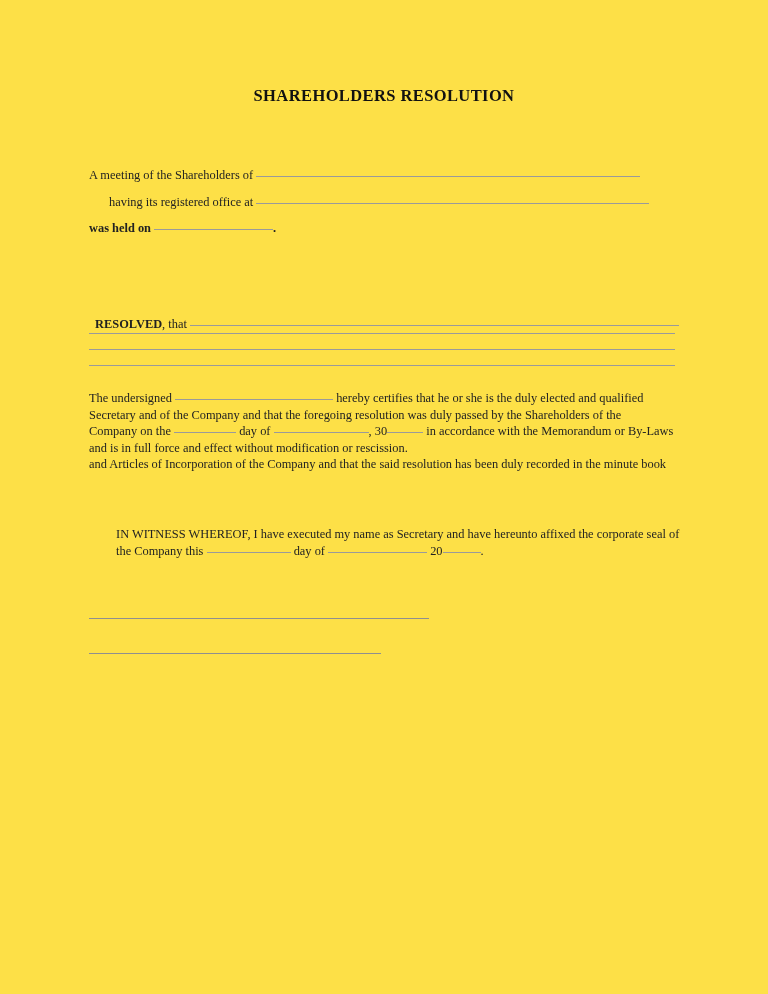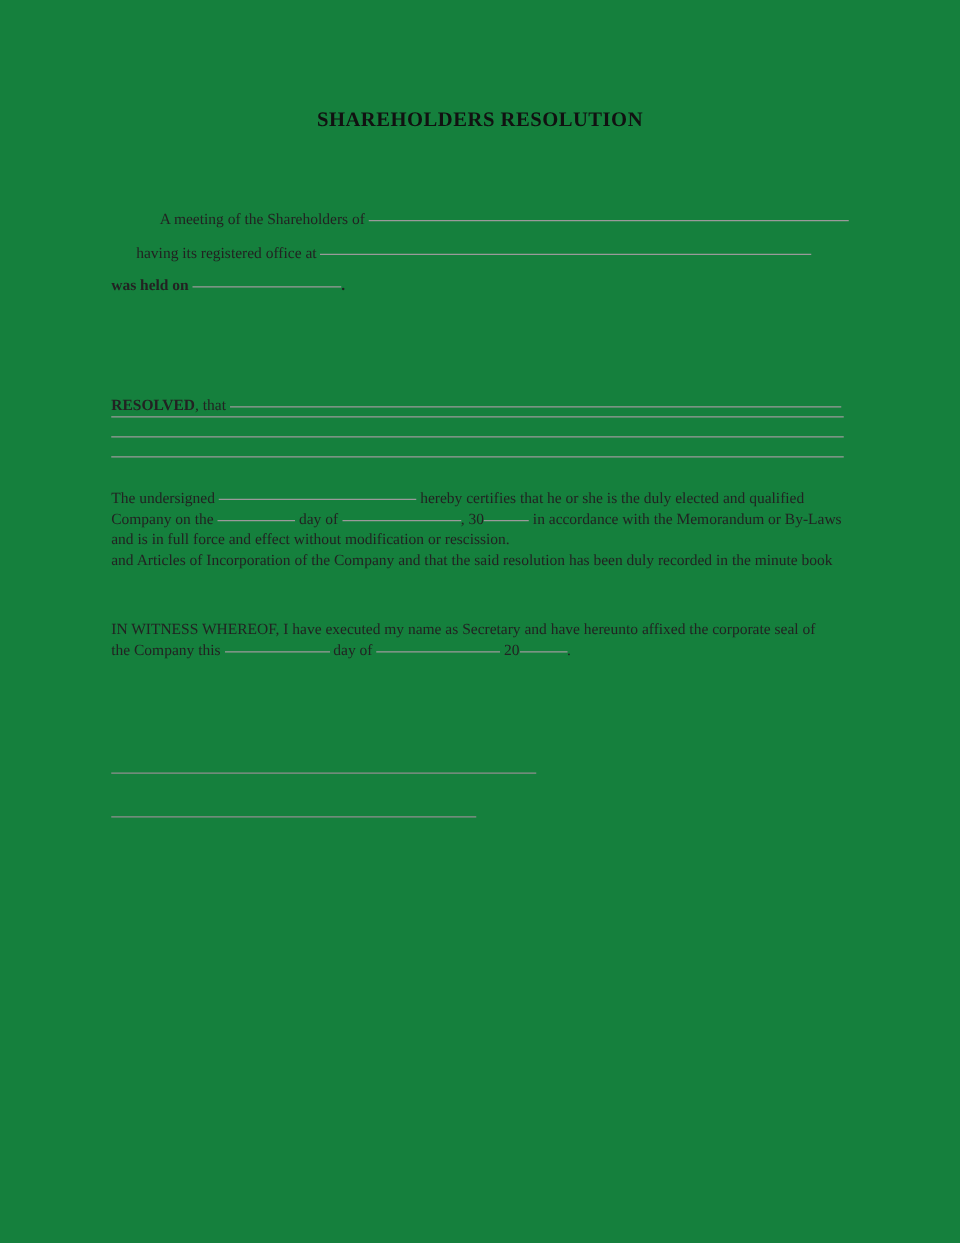--- a/index.html
+++ b/index.html
@@ -14,21 +14,21 @@
     color: #1a1a1a;
     position: relative;
     overflow: hidden;
   }
   .page {
     position: absolute;
     left: 0;
     top: 0;
     width: 768px;
     height: 994px;
-    background: #15803d;
+    background: #fde047;
   }
   .doc-title {
     position: absolute;
     left: 0;
     top: 86px;
     width: 768px;
     text-align: center;
     font-family: "Liberation Serif", serif;
     font-weight: bold;
     font-size: 16.5px;
@@ -60,28 +60,28 @@
   }
   .fill-rule {
     display: block;
     border-bottom: 1px solid #9a9a9a;
     height: 0;
   }
   .bold {
     font-weight: bold;
   }
   
-  #meeting-line   { top: 168px; text-align: right; }
+  #meeting-line   { top: 168px; }
   #office-line    { top: 195px; margin-left: 20px; }
   #held-line      { top: 221px; font-weight: bold; }
   #quorum-line    { top: 272px; }
-  #resolved-line  { top: 317px; }
+  #resolved-line  { top: 317px; text-align: right; }
   #resolved-rules { top: 333px; }
   #certify-para   { top: 390px; }
-  #witness-para   { top: 495px; }
+  #witness-para   { top: 526px; margin-left: 27px; }
   #sig-block      { top: 608px; }
 
   .resolved-rule-row {
     height: 16px;
   }
   .resolved-rule-row .fill-rule {
     width: 586px;
   }
   .sig-line {
     border-bottom: 1px solid #8f8f8f;
@@ -129,20 +129,21 @@
         <span class="fill-rule"></span>
       </div>
   </div>
 
   <div class="body-block para" id="certify-para">
     <div>
       <span>The undersigned</span>
       <span class="rule" style="width:158px"></span>
       <span>hereby certifies that he or she is the duly elected and qualified</span>
     </div>
+    <div>Secretary and of the Company and that the foregoing resolution was duly passed by the Shareholders of the</div>
     <div>
       <span>Company on the</span>
       <span class="rule" style="width:62px"></span>
       <span>day of</span>
       <span class="rule" style="width:95px"></span><span>, 30</span><span class="rule" style="width:36px"></span>
       <span>in accordance with the Memorandum or By-Laws</span>
     </div>
     <div>and is in full force and effect without modification or rescission.</div>
     <div>and Articles of Incorporation of the Company and that the said resolution has been duly recorded in the minute book</div>
   </div>

